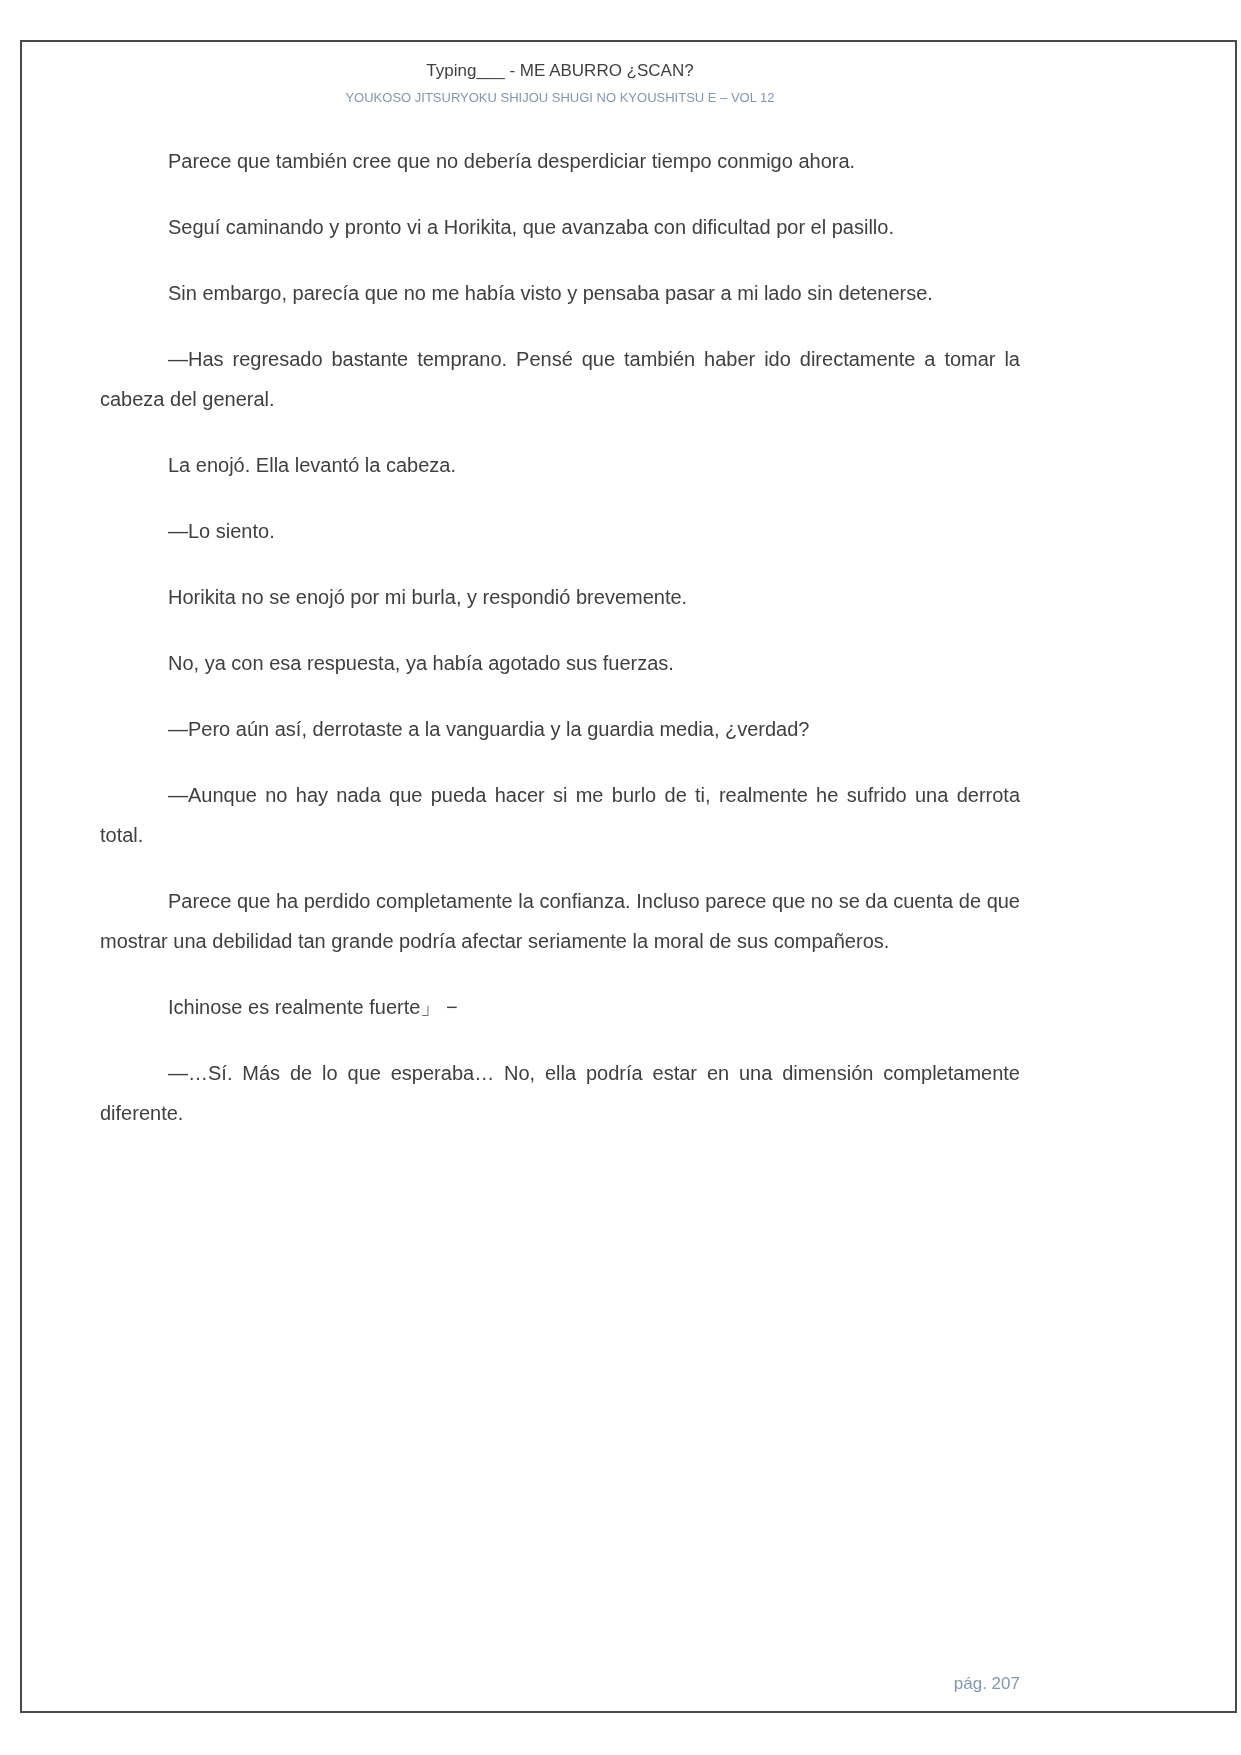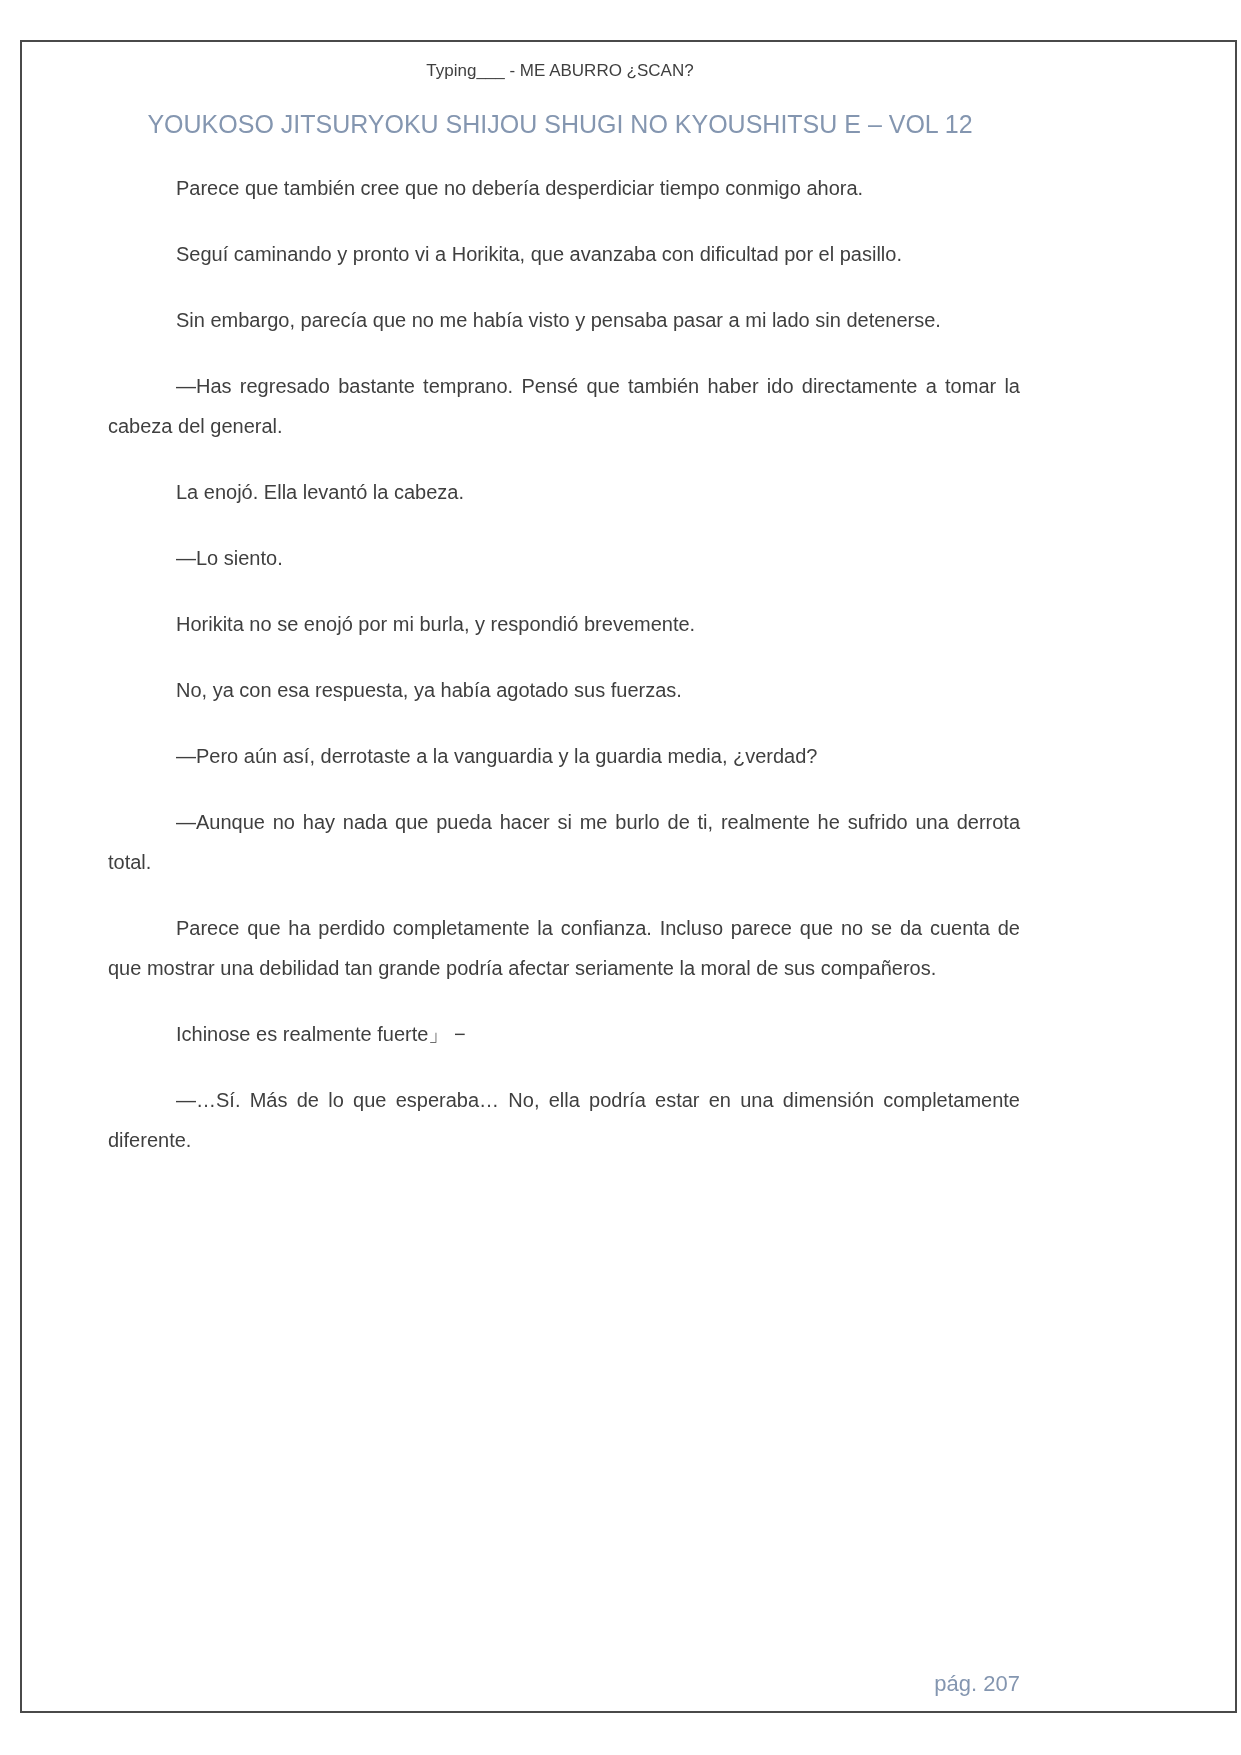--- a/index.html
+++ b/index.html
@@ -34,42 +34,41 @@
   }
   .doc-header {
     text-align: center;
   }
   .header-line1 {
     font-size: 17px;
     line-height: 26px;
     color: var(--body-text, #3f3f3f);
   }
   .header-line2 {
-    font-size: 25px;
+    font-size: 13px;
     line-height: 27px;
     color: var(--accent, #8496b0);
-    margin-top: 27px;
   }
   .body-text {
     margin-top: 30px;
     font-size: 20px;
     line-height: 40px;
     text-align: justify;
   }
   .body-text p {
-    margin: 0 0 26px 8px;
+    margin: 0 0 26px 0;
     text-indent: 68px;
   }
   .doc-footer {
     position: absolute;
     top: 1672px;
     left: 100px;
     width: 920px;
     text-align: right;
-    font-size: 22px;
+    font-size: 17px;
     line-height: 24px;
     color: var(--accent, #8496b0);
   }
 </style>
 </head>
 <body>
 
 <div class="page">
   <div class="page-border"></div>
 

